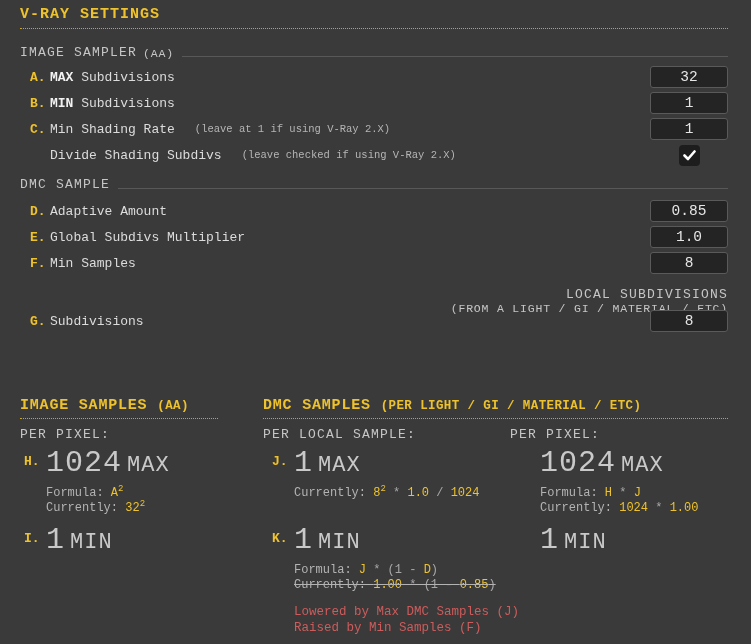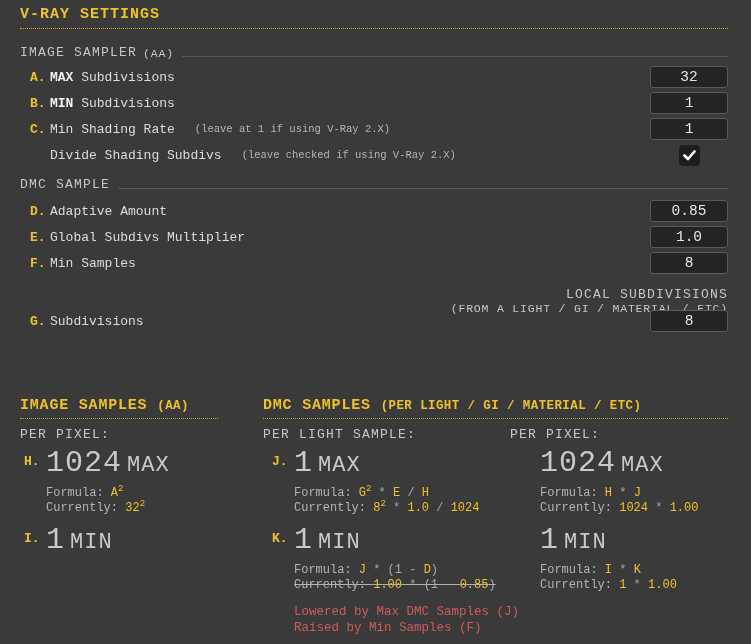--- a/index.html
+++ b/index.html
@@ -158,21 +158,21 @@
   <div class="heading-gold" id="heading-image-samples">
     <span>IMAGE SAMPLES</span>
     <span class="heading-paren">(AA)</span>
   </div>
   <div class="heading-gold" id="heading-dmc-samples">
     <span>DMC SAMPLES</span>
     <span class="heading-paren">(PER LIGHT / GI / MATERIAL / ETC)</span>
   </div>
 
   <span class="col-label" id="col-label-0">PER PIXEL:</span>
-  <span class="col-label" id="col-label-1">PER LIGHT SAMPLE:</span>
+  <span class="col-label" id="col-label-1">PER LOCAL SAMPLE:</span>
   <span class="col-label" id="col-label-2">PER PIXEL:</span>
 
   <div class="sample" id="sample-h">
     <span class="sample-letter">H.</span>
     <div>
       <div class="sample-big">
         <span class="sample-value">1024</span><span class="sample-unit">MAX</span>
       </div>
       <div class="sample-lines">
         <div><span class="seg-lbl">Formula: </span><span class="seg-au">A</span><sup class="seg-sup">2</sup></div>
@@ -181,21 +181,20 @@
     </div>
   </div>
 
   <div class="sample" id="sample-j">
     <span class="sample-letter">J.</span>
     <div>
       <div class="sample-big">
         <span class="sample-value">1</span><span class="sample-unit">MAX</span>
       </div>
       <div class="sample-lines">
-        <div><span class="seg-lbl">Formula: </span><span class="seg-au">G</span><sup class="seg-sup">2</sup><span class="seg-op"> * </span><span class="seg-au">E</span><span class="seg-op"> / </span><span class="seg-au">H</span></div>
         <div><span class="seg-lbl">Currently: </span><span class="seg-au">8</span><sup class="seg-sup">2</sup><span class="seg-op"> * </span><span class="seg-au">1.0</span><span class="seg-op"> / </span><span class="seg-au">1024</span></div>
       </div>
     </div>
   </div>
 
   <div class="sample" id="sample-ppmax">
     <div>
       <div class="sample-big">
         <span class="sample-value">1024</span><span class="sample-unit">MAX</span>
       </div>
@@ -230,20 +229,16 @@
         </div>
       </div>
     </div>
   </div>
 
   <div class="sample" id="sample-ppmin">
     <div>
       <div class="sample-big">
         <span class="sample-value">1</span><span class="sample-unit">MIN</span>
       </div>
-      <div class="sample-lines">
-        <div><span class="seg-lbl">Formula: </span><span class="seg-au">I</span><span class="seg-op"> * </span><span class="seg-au">K</span></div>
-        <div><span class="seg-lbl">Currently: </span><span class="seg-au">1</span><span class="seg-op"> * </span><span class="seg-au">1.00</span></div>
-      </div>
     </div>
   </div>
 
 </div>
 
 </body></html>

